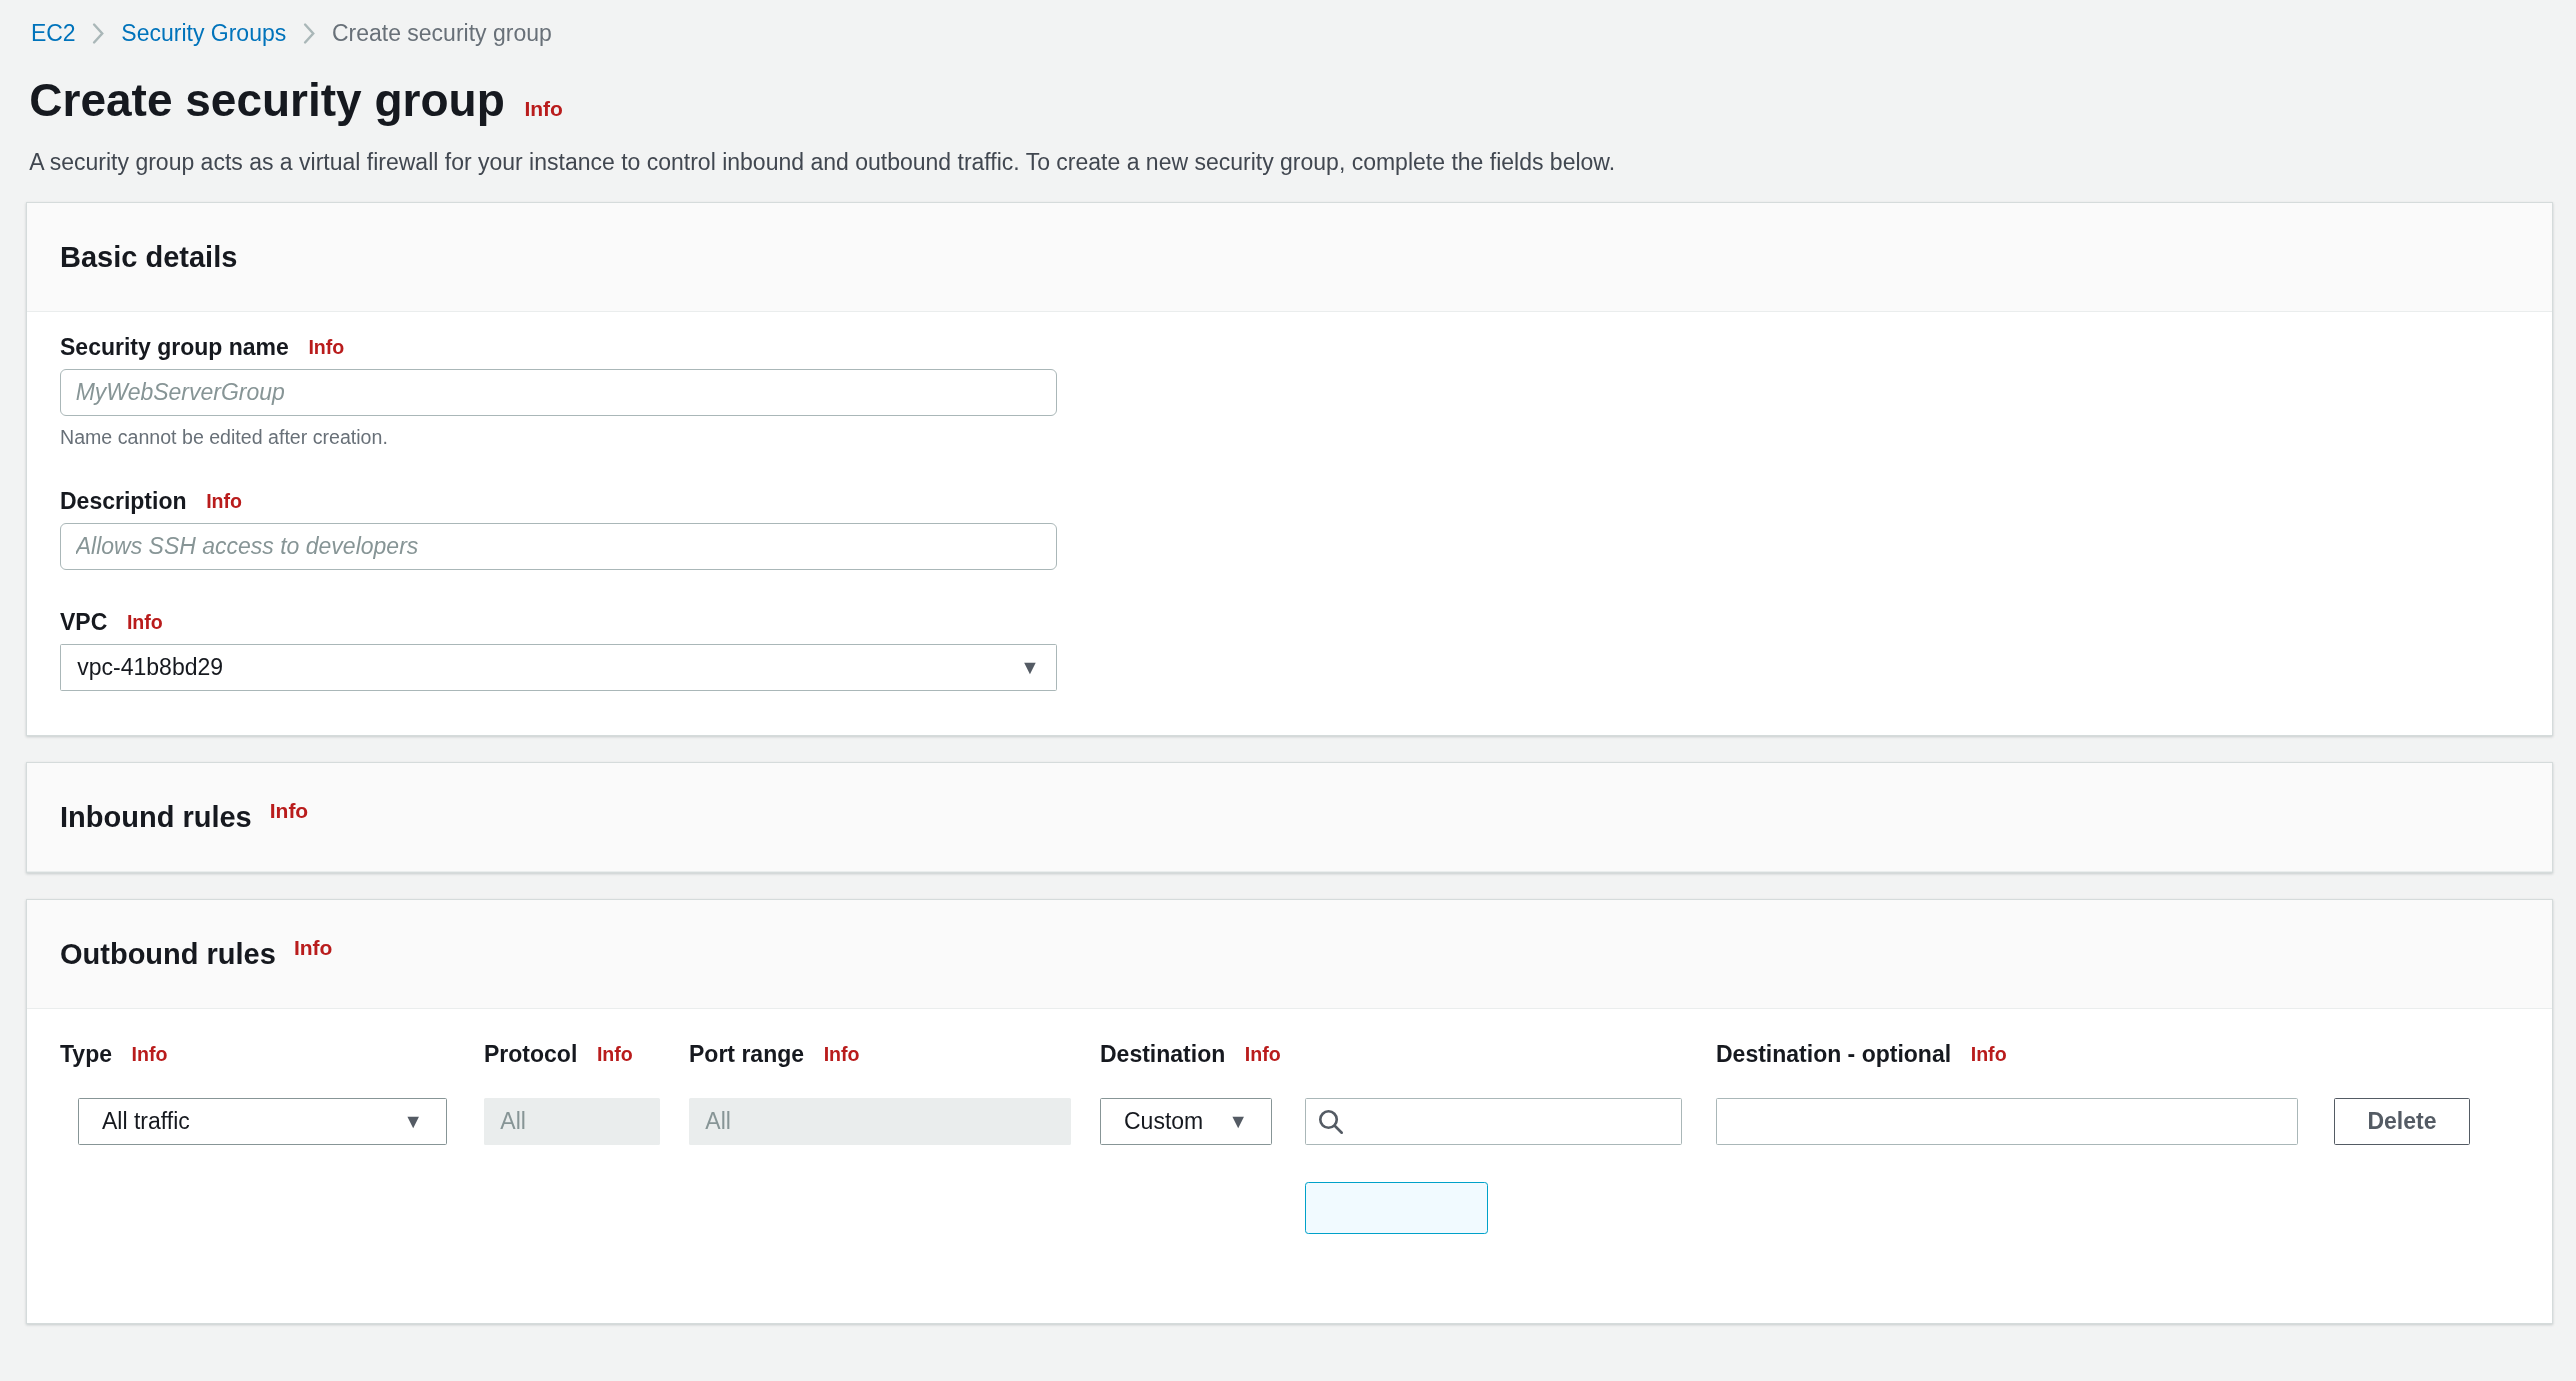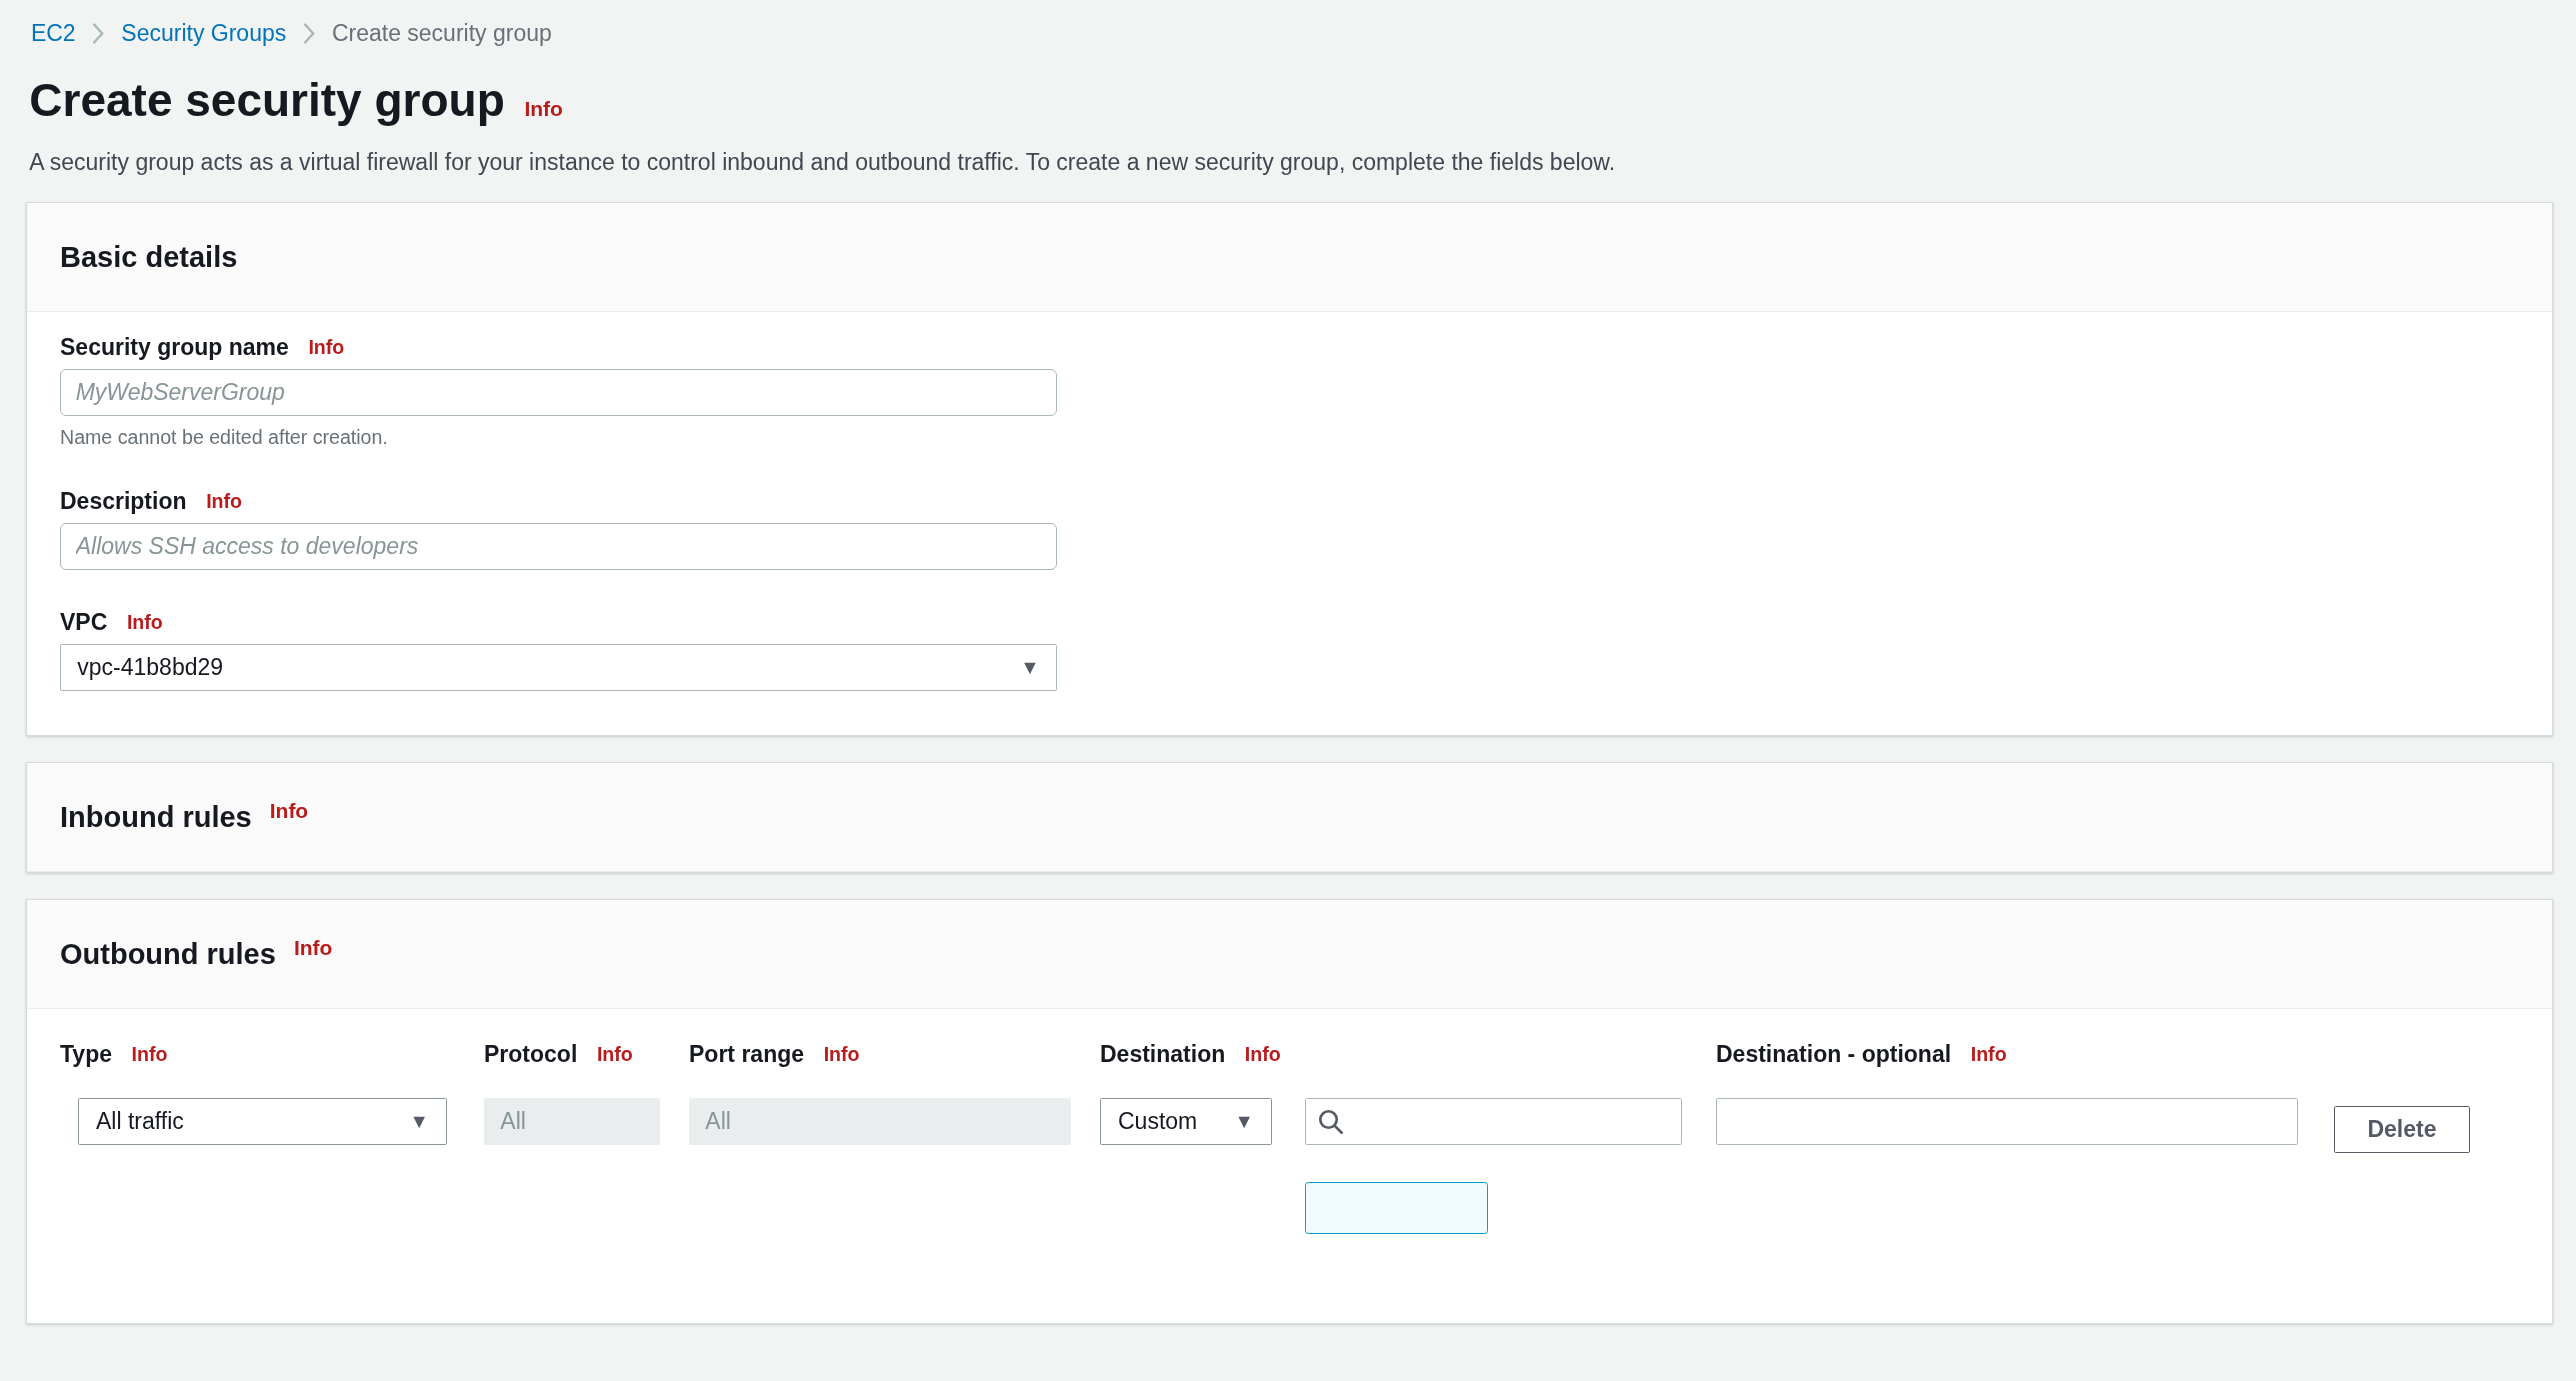--- a/index.html
+++ b/index.html
@@ -56,42 +56,42 @@
     display:flex; align-items:center; justify-content:space-between; padding:0 16.3px;
     font-size:23px; color:#16191f;
   }
   .caret { color:#545b64; font-size:19.6px; line-height:1; }
 
   
   .btn {
     display:inline-flex; align-items:center; justify-content:center;
     height:47px; padding:0 28px; background:#fff; cursor:pointer;
     border:1.6px solid #545b64; border-radius:1.6px;
-    color:#545b64; font-weight:700; font-size:23px; font-family:inherit;margin-top:8px;
+    color:#545b64; font-weight:700; font-size:23px; font-family:inherit;
   }
 
   
   .empty-text { text-align:center; font-size:23px; margin-top:36px; color:#16191f; }
   .add-rule { margin-top:60px; }
 
   
   .rules-row { display:flex; align-items:flex-start; margin-top:6.5px; }
   .cell { display:flex; flex-direction:column;gap:20px; }
   .cell .label-row { margin-bottom:9.8px; }
   .cell-type { width:387px; margin-right:37px; }
   .cell-protocol { width:176px; margin-right:29px; }
   .cell-port { width:382px; margin-right:29px; }
   .cell-dest { width:172px; margin-right:33px; }
   .cell-search { width:377px; margin-right:34px; }
   .cell-desc { width:582px; margin-right:36px; }
   .cell-delete { width:136px; }
   .control-select {
     height:47px; width:100%; background:#fff; cursor:pointer;
     border:1.6px solid #879596; border-radius:1.6px;
-    display:flex; align-items:center; justify-content:space-between; padding:0 17px;
+    display:flex; align-items:center; justify-content:space-between; padding:0 23px;
     font-size:23px;
   }
   .type-select { width:369px; margin-left:18px; }
   .disabled-input {
     height:47px; width:100%; background:#eaeded; border-radius:1.6px;
     display:flex; align-items:center; padding:0 16.3px; color:#879596; font-size:23px;
   }
   .search-box {
     height:47px; width:100%; background:#fff; border:1.6px solid #aab7b8; border-radius:1.6px;
     display:flex; align-items:center; padding:0 11.4px; gap:9.8px;

